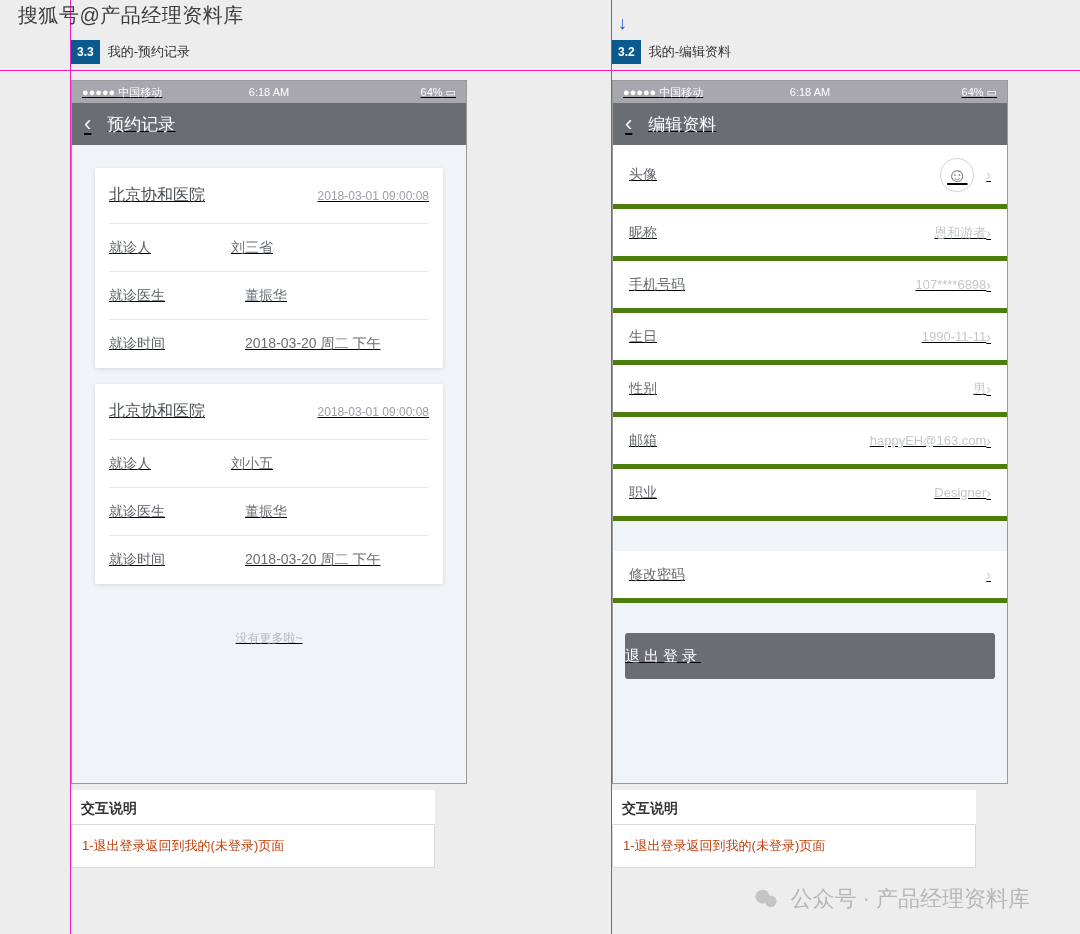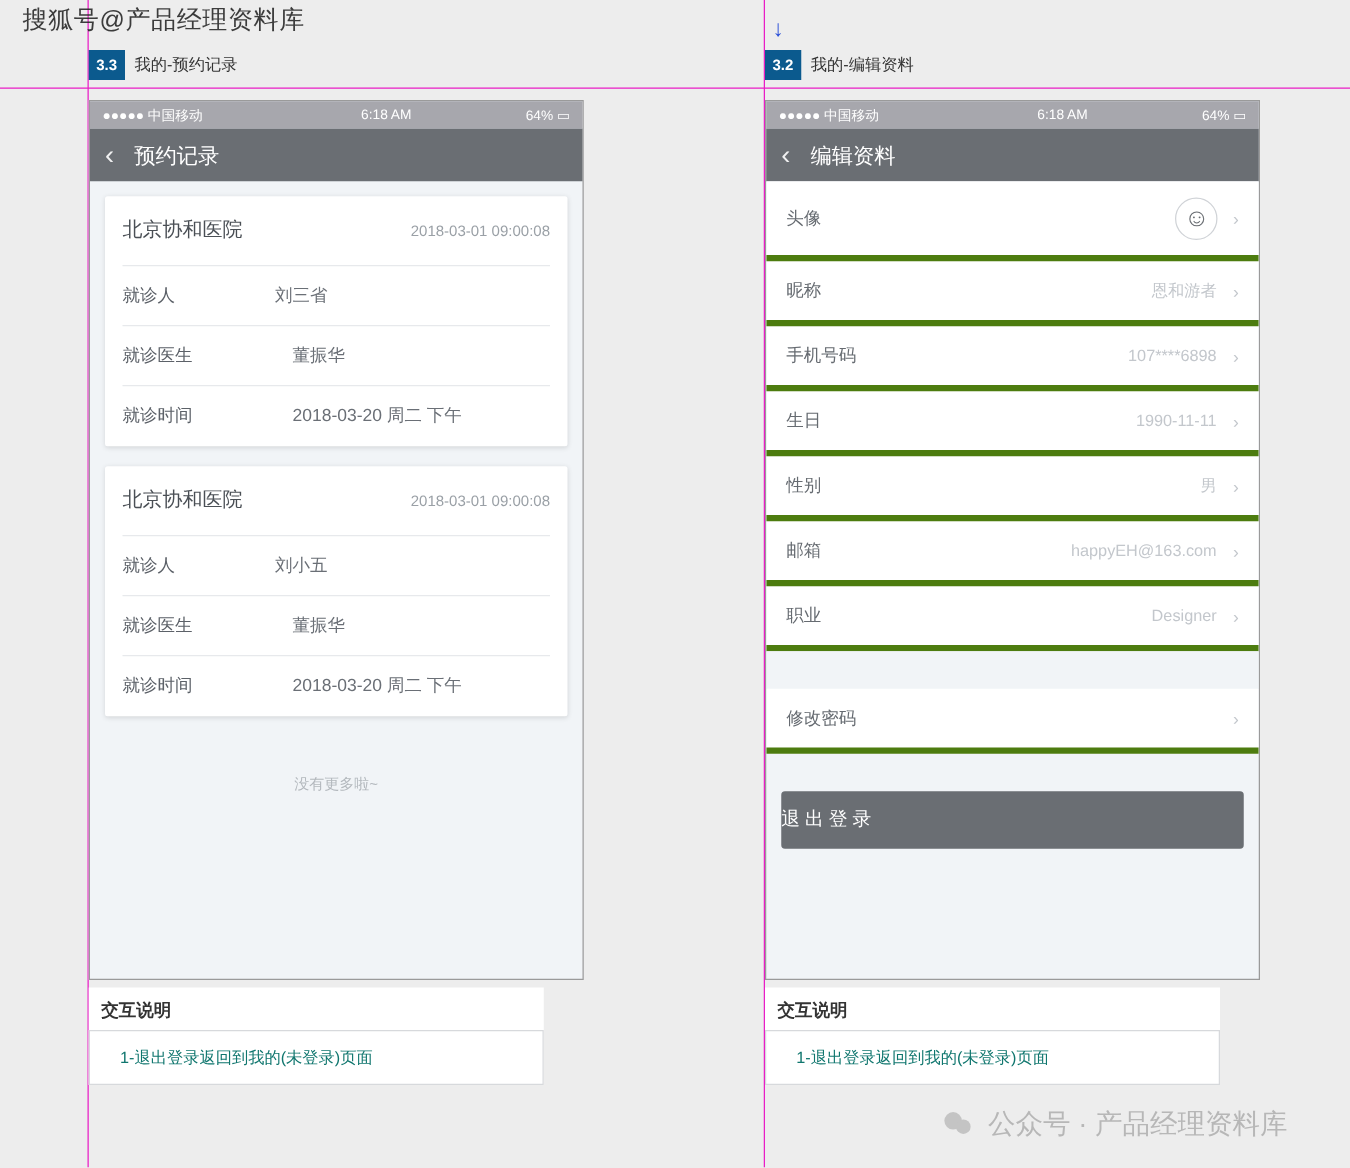--- a/index.html
+++ b/index.html
@@ -41,46 +41,47 @@
       color: #2b50d8;
       font-size: 18px;
       line-height: 1;
     }
     .phone {
       position: absolute;
       width: 396px;
       height: 704px;
       border: 1px solid #9a9a9a;
       background: #f1f4f7;
+      text-decoration: underline;
     }
     .statusbar {
       height: 22px;
       background: #a7a7ad;
       color: #fff;
       font-size: 11px;
       display: flex;
       align-items: center;
       padding: 0 10px;
       justify-content: space-between;
     }
-    .statusbar .center { position: absolute; left: 50%; transform: translateX(-50%); margin-left: 40px; }
+    .statusbar .center { position: absolute; left: 50%; transform: translateX(-50%); }
     .navbar {
       height: 42px;
       background: #6a6e73;
       color: #fff;
       display: flex;
       align-items: center;
       padding: 0 12px;
       font-size: 17px;
     }
     .navbar .back { font-size: 22px; margin-right: 16px; opacity: .9; }
     .screen-body {
       position: relative;
       height: calc(100% - 64px);
-      padding: 12px;
+      padding: 23px;
       overflow: hidden;
     }
     .card {
       background: #fff;
       border-radius: 2px;
       box-shadow: 0 1px 4px rgba(0,0,0,0.12);
       margin-bottom: 16px;
       padding: 0 14px;
     }
     .card-row {
@@ -103,21 +104,21 @@
     }
     .list-row {
       display: flex;
       align-items: center;
       justify-content: flex-start;
       height: 52px;
       padding: 0 16px;
       border-bottom: 5px solid #4d7c0f;
     }
     .list-row .label { font-size: 14px; color: #666b71; }
-    .list-row .value { font-size: 13px; color: #c3c7cc; margin-left: auto; margin-right: 13px; text-align:right; }
+    .list-row .value { font-size: 13px; color: #c3c7cc; margin-left: auto; margin-right: 0; text-align:right; }
     .list-row .chev { color: #c3c7cc; font-size: 14px; }
     .list-row.tall { height: 64px; }
     .avatar-circle {
       width: 34px; height: 34px; border-radius: 50%;
       background: #fff; border: 1px solid #d0d3d7;
       display: flex; align-items: center; justify-content: center;
       margin-left: auto; margin-right: 12px;
       position: relative;
     }
     .avatar-inner {
@@ -140,23 +141,23 @@
       background: #fff;
     }
     .desc-title {
       font-size: 14px;
       font-weight: 600;
       color: #333;
       padding: 10px 10px 6px;
     }
     .desc-content {
       border: 1px solid #d7d9dc;
-      padding: 12px 24px;
+      padding: 12px 10px;
       font-size: 13px;
-      color: #0f766e;
+      color: #c2410c;
       background: #fff;
     }
     .wechat-wm {
       position: absolute;
       right: 50px; bottom: 20px;
       color: #b7b7b7;
       font-size: 22px;
       display: flex;
       align-items: center;
       gap: 10px;

